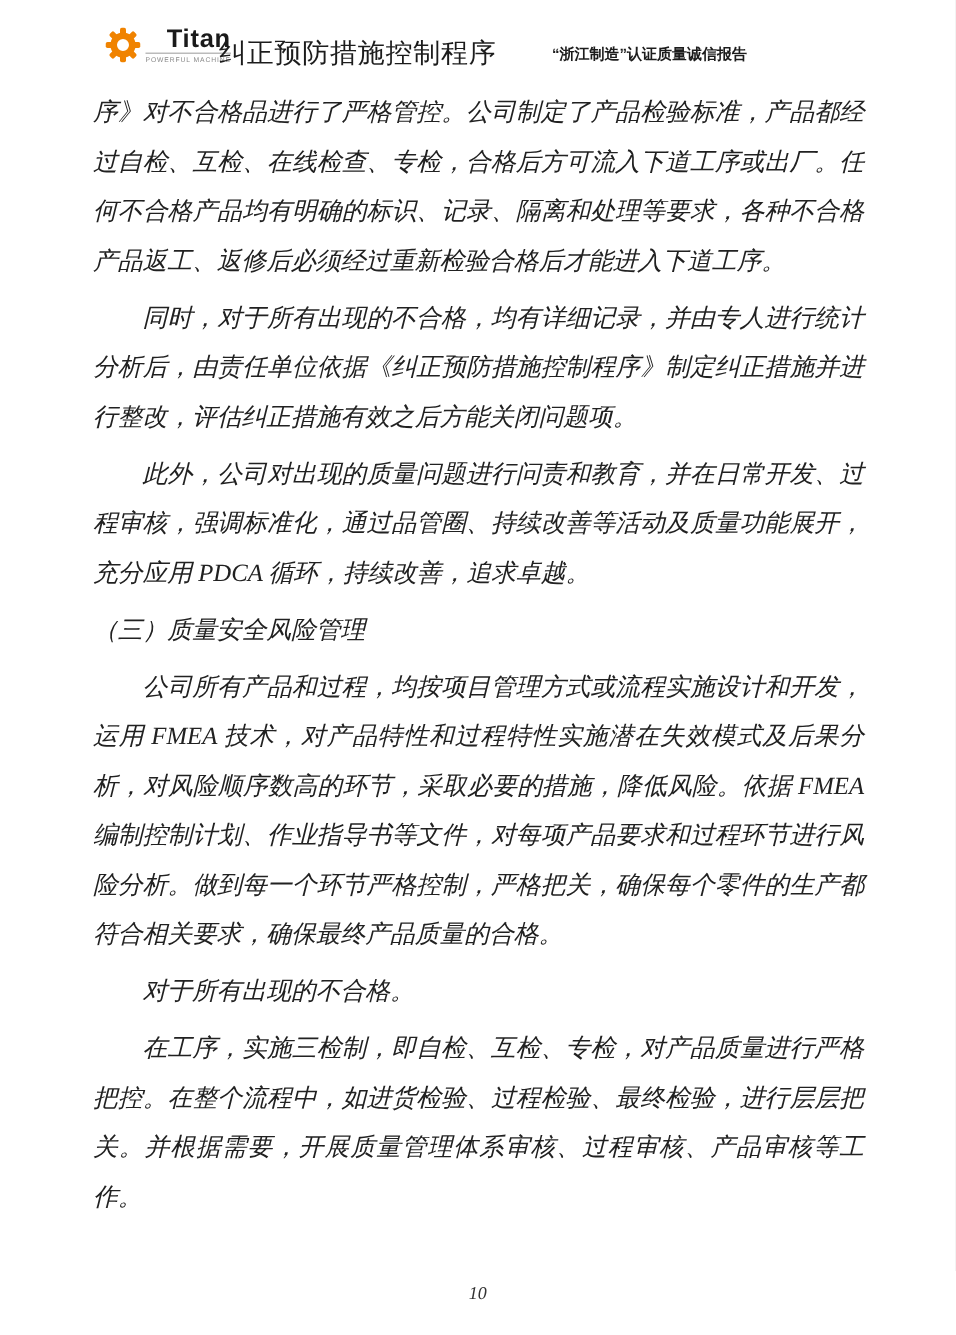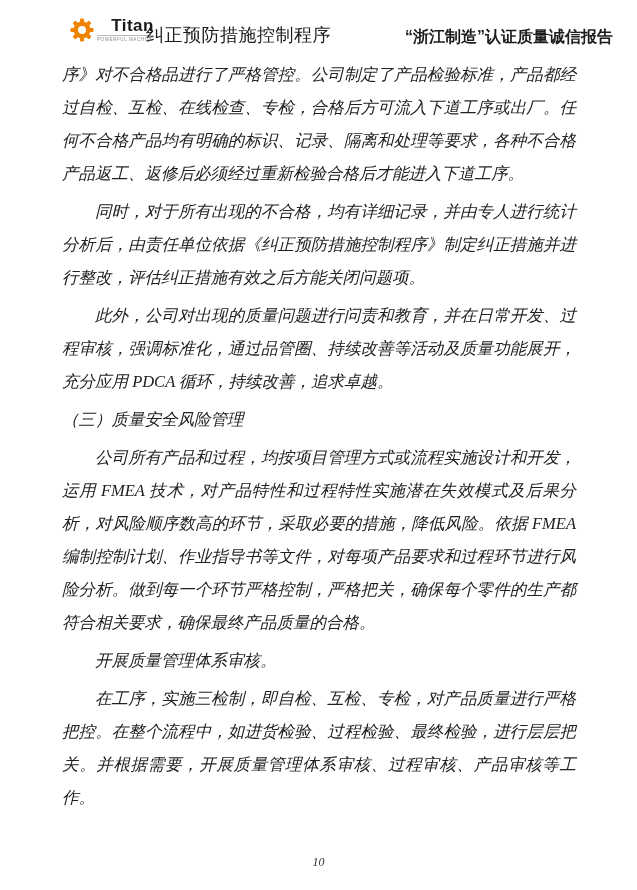--- a/index.html
+++ b/index.html
@@ -26,21 +26,21 @@
     font-size:4.5px;line-height:6px;color:#8a8a8a;letter-spacing:0.6px;
     border-top:1px solid #bbb;margin-top:1px;padding-top:1px;white-space:nowrap;
   }
   .company-name{
     position:absolute;left:146px;top:24px;
     font-size:18px;line-height:22px;color:#1c1c1c;letter-spacing:0.5px;white-space:nowrap;
   }
   .report-title{
     position:absolute;left:368px;top:29px;
     font-family:"Liberation Sans","DejaVu Sans",sans-serif;
-    font-weight:bold;font-size:16px;line-height:16px;color:#1c1c1c;white-space:nowrap;margin-left:37px;
+    font-weight:bold;font-size:10px;line-height:16px;color:#1c1c1c;white-space:nowrap;
   }
   
   .doc-body{
     position:absolute;top:58px;left:62px;width:514px;
     font-size:16.5px;line-height:33px;
     text-align:justify;text-justify:inter-ideograph;font-style:italic;
   }
   .doc-body p{margin:0 0 5px 0;}
   .doc-body p.indent{text-indent:2em;}
   .doc-body p.heading{text-indent:0;}
@@ -78,19 +78,19 @@
     <div class="company-name">纠正预防措施控制程序</div>
     <div class="report-title">“浙江制造”认证质量诚信报告</div>
   </div>
 
   <div class="doc-body">
     <p>序》对不合格品进行了严格管控。公司制定了产品检验标准，产品都经过自检、互检、在线检查、专检，合格后方可流入下道工序或出厂。任何不合格产品均有明确的标识、记录、隔离和处理等要求，各种不合格产品返工、返修后必须经过重新检验合格后才能进入下道工序。</p>
     <p class="indent">同时，对于所有出现的不合格，均有详细记录，并由专人进行统计分析后，由责任单位依据《纠正预防措施控制程序》制定纠正措施并进行整改，评估纠正措施有效之后方能关闭问题项。</p>
     <p class="indent">此外，公司对出现的质量问题进行问责和教育，并在日常开发、过程审核，强调标准化，通过品管圈、持续改善等活动及质量功能展开，充分应用 PDCA 循环，持续改善，追求卓越。</p>
     <p class="heading">（三）质量安全风险管理</p>
     <p class="indent">公司所有产品和过程，均按项目管理方式或流程实施设计和开发，运用 FMEA 技术，对产品特性和过程特性实施潜在失效模式及后果分析，对风险顺序数高的环节，采取必要的措施，降低风险。依据 FMEA 编制控制计划、作业指导书等文件，对每项产品要求和过程环节进行风险分析。做到每一个环节严格控制，严格把关，确保每个零件的生产都符合相关要求，确保最终产品质量的合格。</p>
-    <p class="indent">开展质量管理体系审核。</p>
+    <p class="indent">对于所有出现的不合格。</p>
     <p class="indent">在工序，实施三检制，即自检、互检、专检，对产品质量进行严格把控。在整个流程中，如进货检验、过程检验、最终检验，进行层层把关。并根据需要，开展质量管理体系审核、过程审核、产品审核等工作。</p>
   </div>
 
   <div class="page-number">10</div>
 
 </div>
 
 </body></html>

